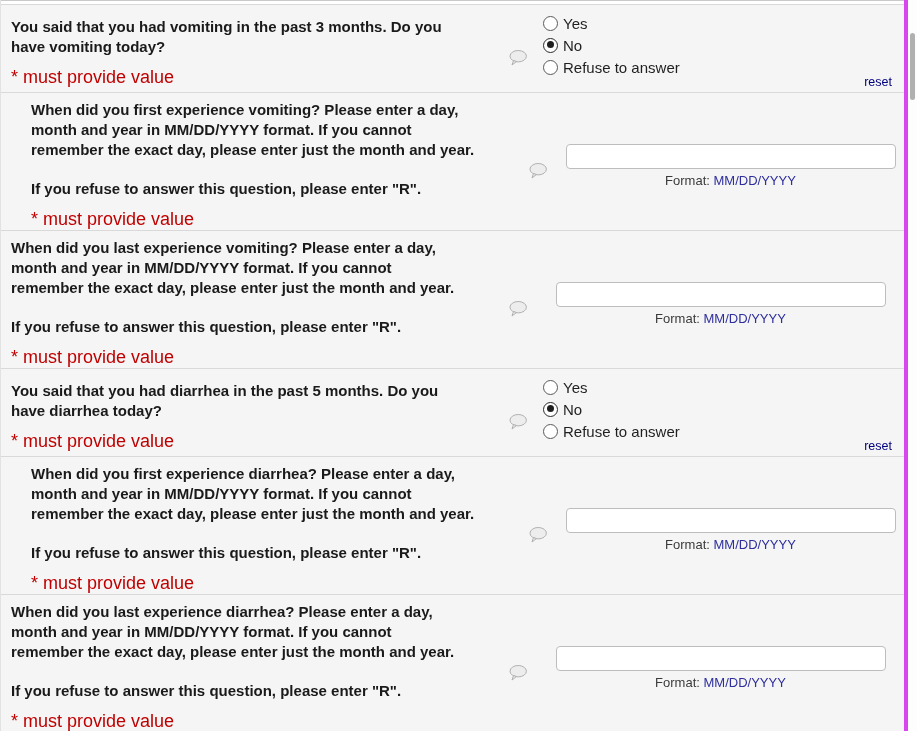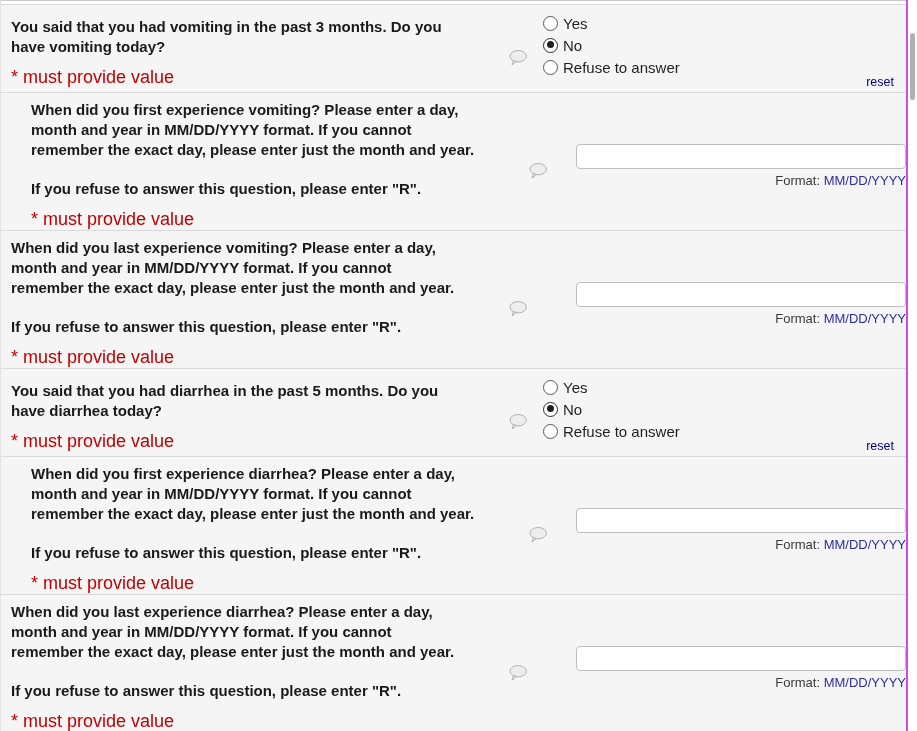--- a/index.html
+++ b/index.html
@@ -9,21 +9,21 @@
   .page {
     position:relative;
     width:917px; height:731px;
     background:#fff;
     overflow:hidden;
   }
   .content {
     position:absolute; left:0; top:0;
     width:908px; height:731px;
     border-left:1px solid #e2e2e2;
-    border-right:2px solid #d946ef;
+    border-right:4px solid #d946ef;
   }
 
   .sliver-top {
     height:5px; background:#fff;
     border-top:1px solid #c9c9c9;
     border-bottom:1px solid #d9d9d9;
   }
   .sliver-bottom { height:10px; background:#fff; }
 
   .row {
@@ -77,21 +77,21 @@
   }
   .optlabel { font-size:15px; color:#1f1f1f; }
 
   .reset {
     position:absolute; right:12px; bottom:3px;
     font-size:12.5px; color:#000080; cursor:pointer; text-decoration:none;
   }
 
   .date-row .acell {
     display:flex; flex-direction:column; justify-content:center;
-    align-items:flex-end; padding-top:8px; padding-left:2px;
+    align-items:center; padding-top:8px; padding-left:2px;
   }
   .date-input {
     width:330px; height:25px;
     border:1px solid #bdbdbd; border-radius:4px;
     background:#fff; font-size:14px; color:#1a1a1a;
     padding:2px 6px; outline:none;
     font-family:"Liberation Sans", sans-serif;
   }
   .fmt { margin-top:4px; font-size:13px; }
   .fmt-label { color:#3a3a3a; }

